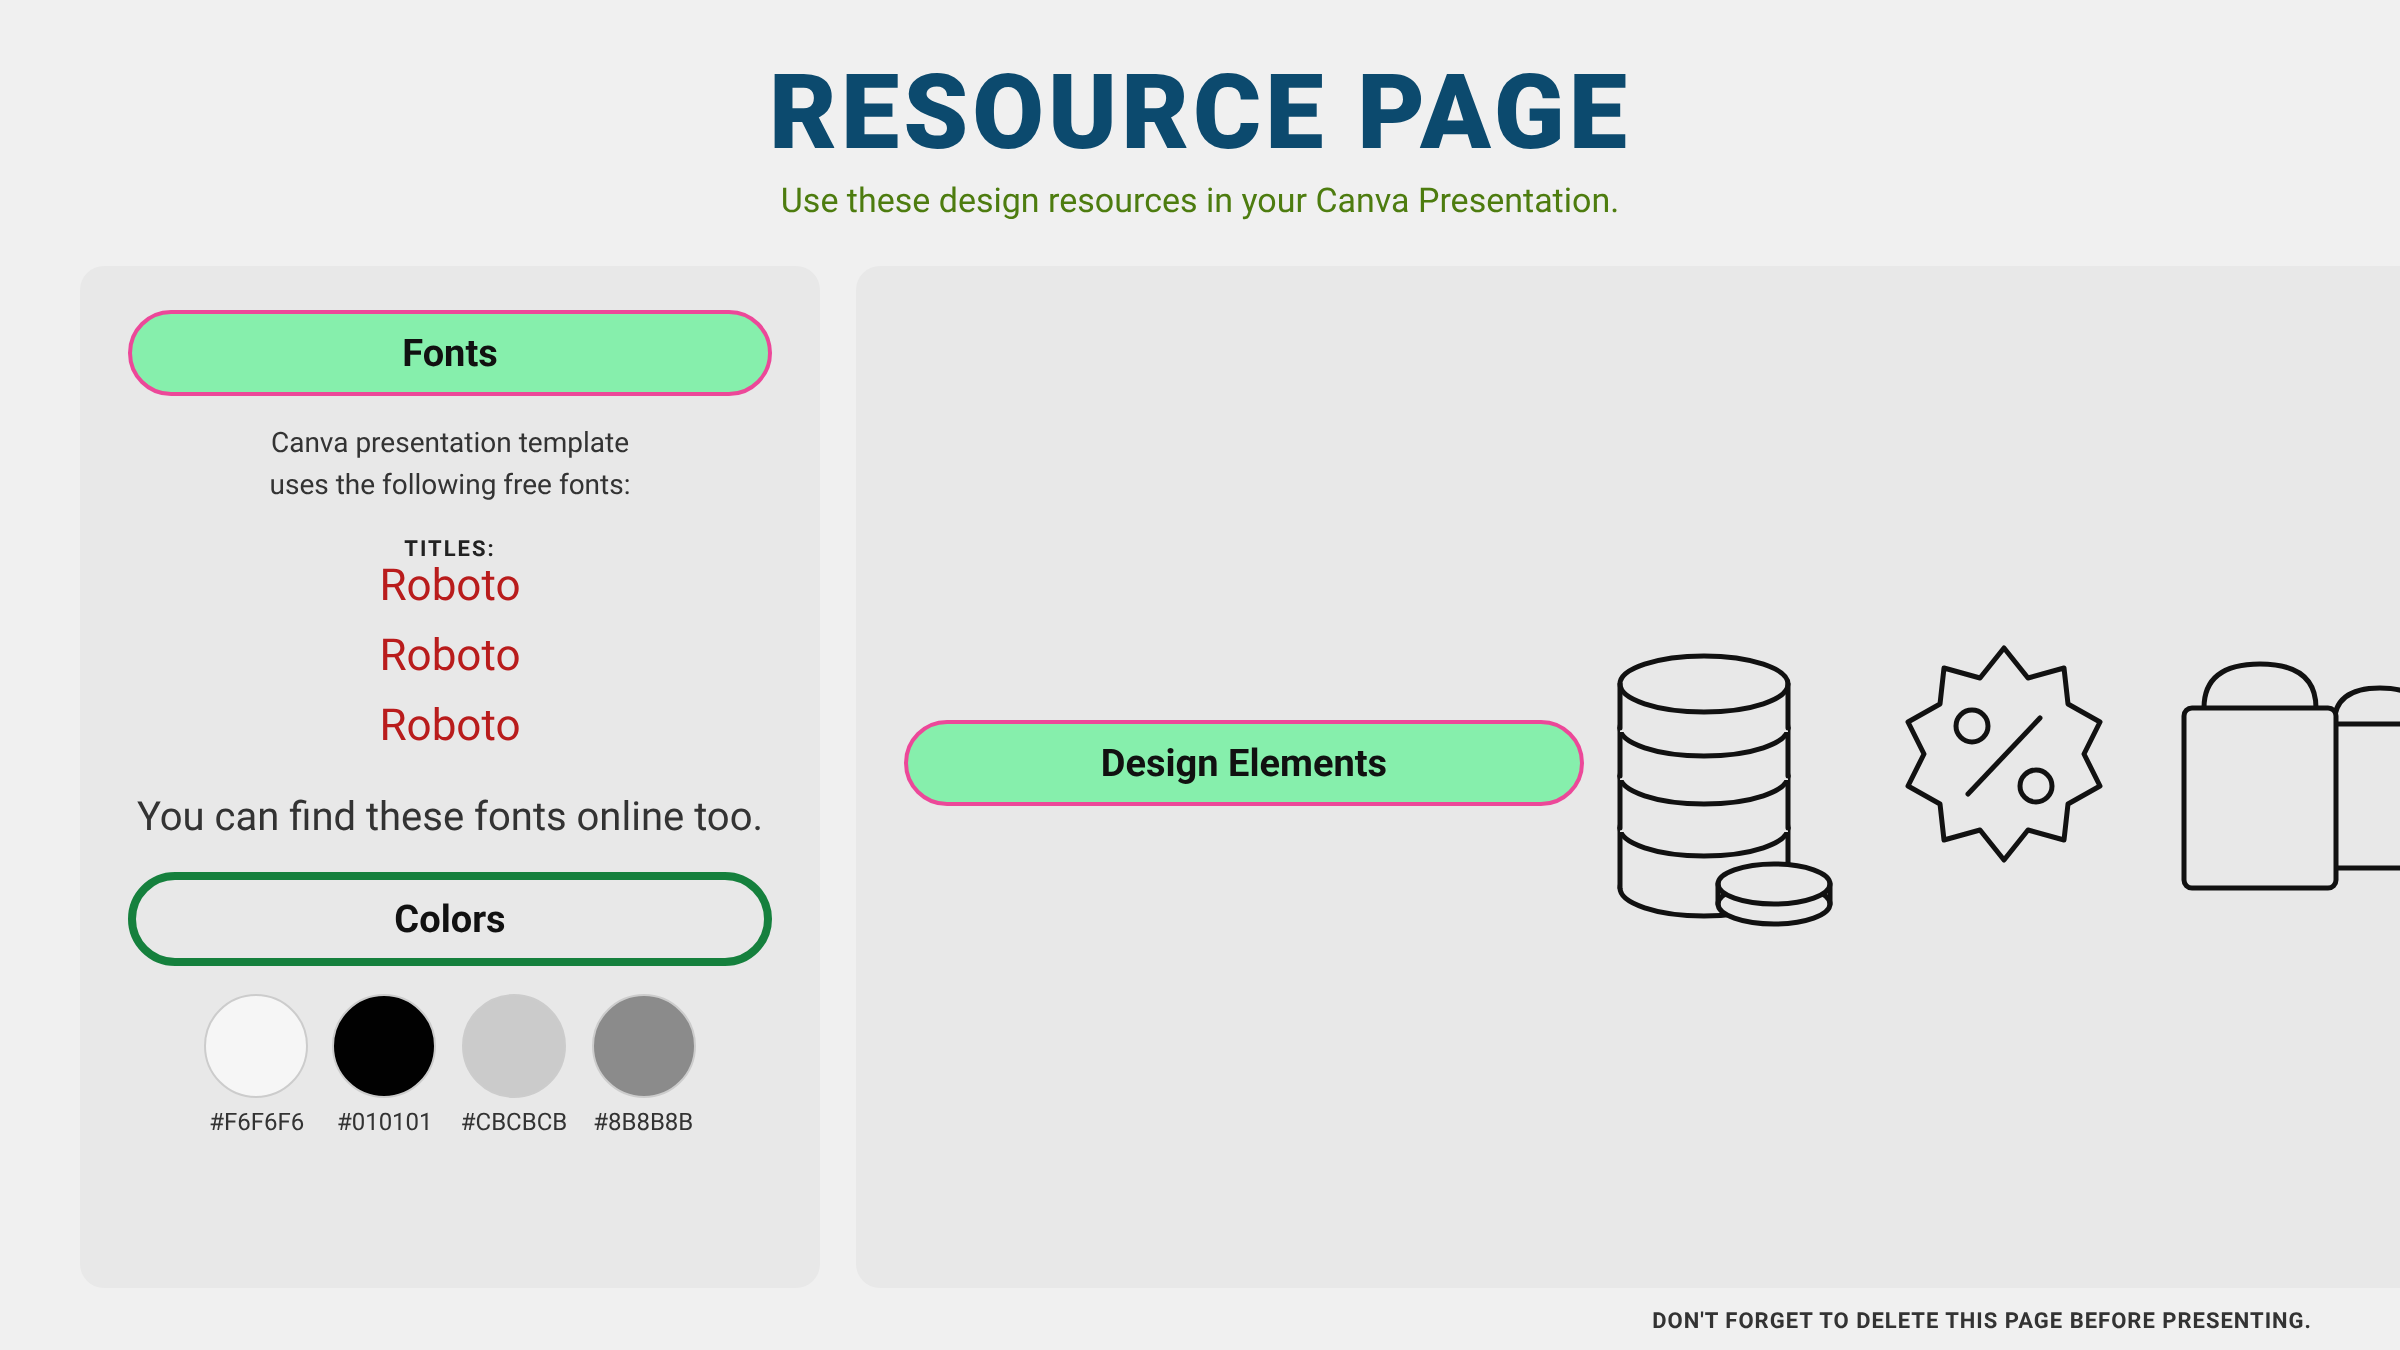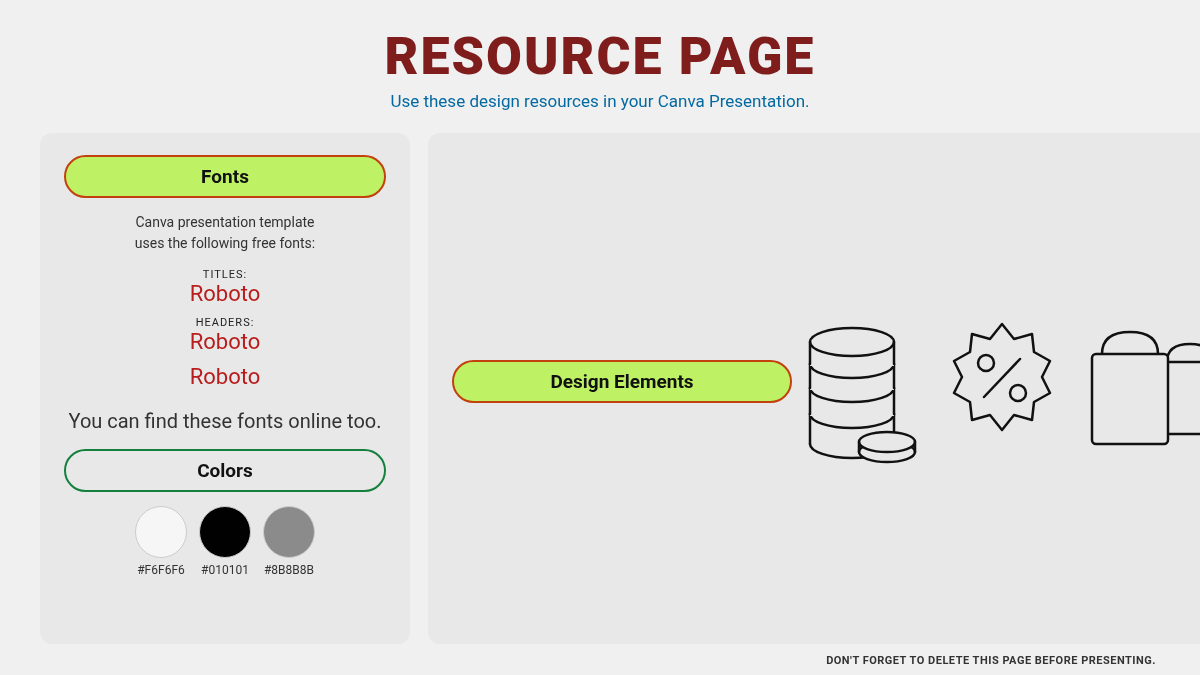--- a/index.html
+++ b/index.html
@@ -18,27 +18,27 @@
     .page-header {
       text-align: center;
       padding: 28px 0 12px 0;
       width: 100%;
     }
 
     .page-title {
       font-size: 52px;
       font-weight: 900;
       letter-spacing: 2px;
-      color: #7f1d1d;
+      color: #0c4a6e;
       line-height: 1.1;
     }
 
     .page-subtitle {
       font-size: 17px;
-      color: #0369a1;
+      color: #4d7c0f;
       margin-top: 6px;
       font-weight: 400;
     }
 
     .main-content {
       display: flex;
       gap: 18px;
       padding: 0 40px;
       width: 100%;
       flex: 1;
@@ -60,68 +60,68 @@
       background: #e8e8e8;
       border-radius: 12px;
       flex: 1;
       display: flex;
       flex-direction: row;
       align-items: center;
       padding: 22px 24px;
     }
 
     .section-label-box {
-      border: 2px solid #c2410c;
+      border: 2px solid #ec4899;
       border-radius: 30px;
       text-align: center;
       padding: 8px 0;
       font-size: 19px;
       font-weight: 700;
       color: #111;
-      background: #bef264;
+      background: #86efac;
       width: 100%;
       margin-bottom: 14px;
     }
 
     .fonts-description {
       text-align: center;
       font-size: 14px;
       color: #333;
       line-height: 1.5;
       margin-bottom: 14px;
     }
 
     .font-entry {
       text-align: center;
       margin-bottom: 10px;
     }
 
     .font-label {
       font-size: 11px;
-      font-weight: 400;
+      font-weight: 700;
       letter-spacing: 1px;
       color: #222;
       text-transform: uppercase;
     }
 
     .font-name {
       font-size: 22px;
       font-weight: 400;
       color: #b91c1c;
     }
 
     .fonts-online-note {
       text-align: center;
       font-size: 20px;
       color: #333;
       margin: 10px 0 16px 0;
     }
 
     .colors-section-label {
-      border: 2px solid #15803d;
+      border: 4px solid #15803d;
       border-radius: 30px;
       text-align: center;
       padding: 8px 0;
       font-size: 19px;
       font-weight: 700;
       color: #111;
       background: #e8e8e8;
       width: 100%;
       margin-bottom: 14px;
     }
@@ -206,40 +206,43 @@
       <span>Canva presentation template</span><br>
       <span>uses the following free fonts:</span>
     </p>
 
     <div class="font-entry">
       <div class="font-label">TITLES:</div>
       <div class="font-name">Roboto</div>
     </div>
 
     <div class="font-entry">
-      <div class="font-label">HEADERS:</div>
       <div class="font-name">Roboto</div>
     </div>
 
     <div class="font-entry">
       <div class="font-name">Roboto</div>
     </div>
 
     <p class="fonts-online-note">You can find these fonts online too.</p>
 
     <div class="colors-section-label">Colors</div>
 
     <div class="color-swatches">
       <div class="color-swatch-item">
         <div class="color-circle" style="background-color:#F6F6F6;"></div>
         <span class="color-hex">#F6F6F6</span>
       </div>
       <div class="color-swatch-item">
         <div class="color-circle" style="background-color:#010101;"></div>
         <span class="color-hex">#010101</span>
+      </div>
+      <div class="color-swatch-item">
+        <div class="color-circle" style="background-color:#CBCBCB;"></div>
+        <span class="color-hex">#CBCBCB</span>
       </div>
       <div class="color-swatch-item">
         <div class="color-circle" style="background-color:#8B8B8B;"></div>
         <span class="color-hex">#8B8B8B</span>
       </div>
     </div>
   </div>
 
   <div class="right-panel">
     <div class="section-label-box" style="width:340px;">Design Elements</div>

